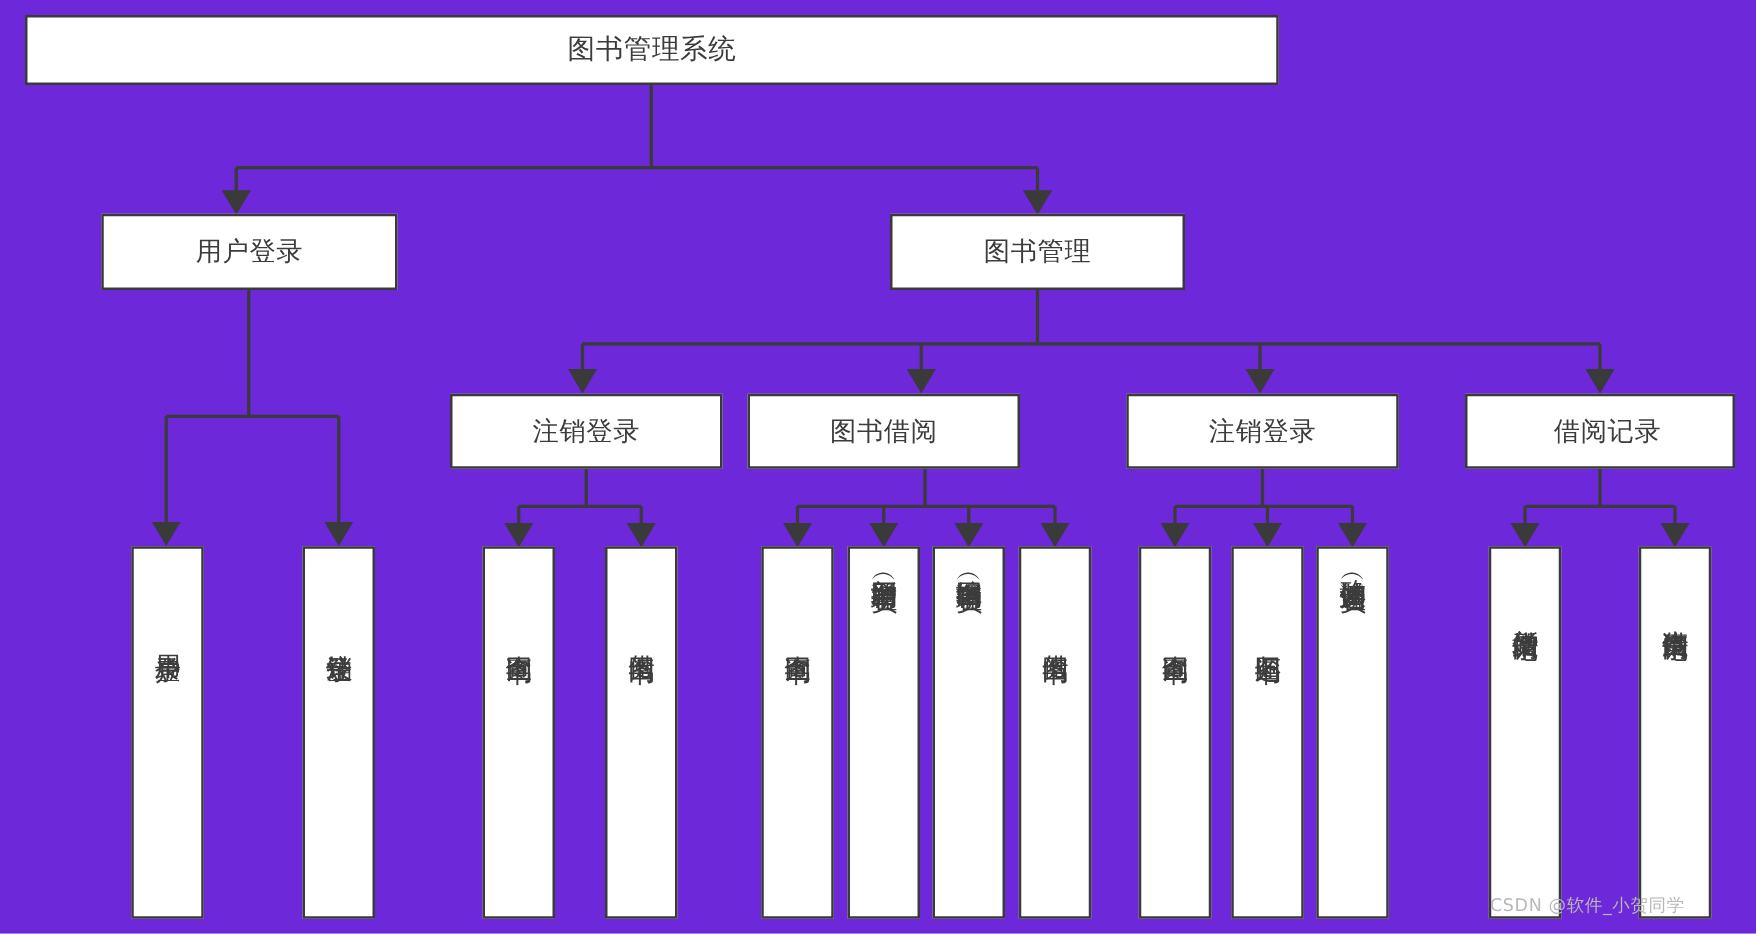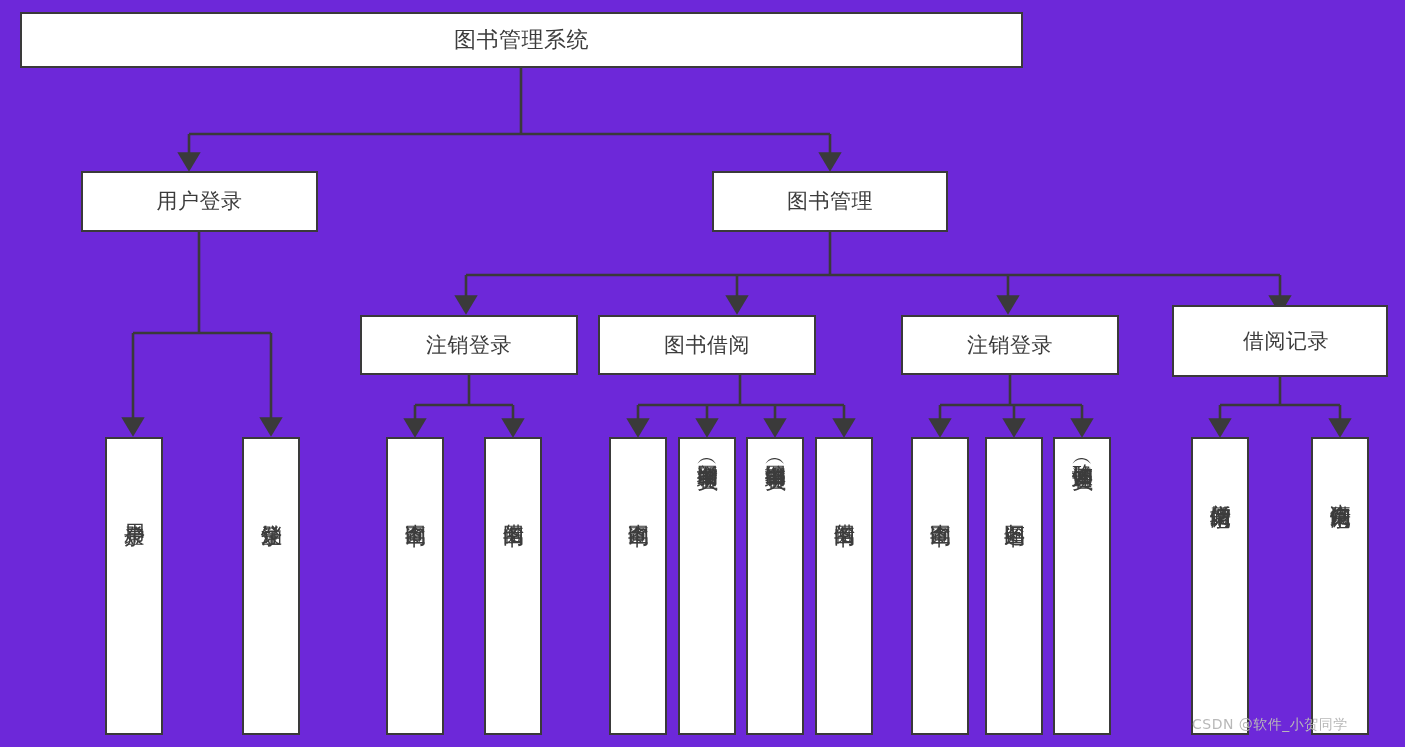--- a/index.html
+++ b/index.html
@@ -145,21 +145,21 @@
 
   <div class="node horiz" id="node-l3-0" style="left: 360px; top: 315px; width: 218px; height: 60px;">
     <span class="label">注销登录</span>
   </div>
   <div class="node horiz" id="node-l3-1" style="left: 598px; top: 315px; width: 218px; height: 60px;">
     <span class="label">图书借阅</span>
   </div>
   <div class="node horiz" id="node-l3-2" style="left: 901px; top: 315px; width: 218px; height: 60px;">
     <span class="label">注销登录</span>
   </div>
-  <div class="node horiz" id="node-l3-3" style="left: 1172px; top: 305px; width: 216px; height: 72px; padding-left: 12px;">
+  <div class="node horiz" id="node-l3-3" style="left: 1172px; top: 315px; width: 216px; height: 60px; padding-left: 12px;">
     <span class="label">借阅记录</span>
   </div>
 
   <div class="node leaf mid" id="node-leaf-0" style="left: 105px; top: 437px; width: 58px; height: 298px;">
     <span class="label">用户登录</span>
   </div>
   <div class="node leaf mid" id="node-leaf-1" style="left: 242px; top: 437px; width: 58px; height: 298px;">
     <span class="label">注销登录</span>
   </div>
   <div class="node leaf mid" id="node-leaf-2" style="left: 386px; top: 437px; width: 58px; height: 298px;">

